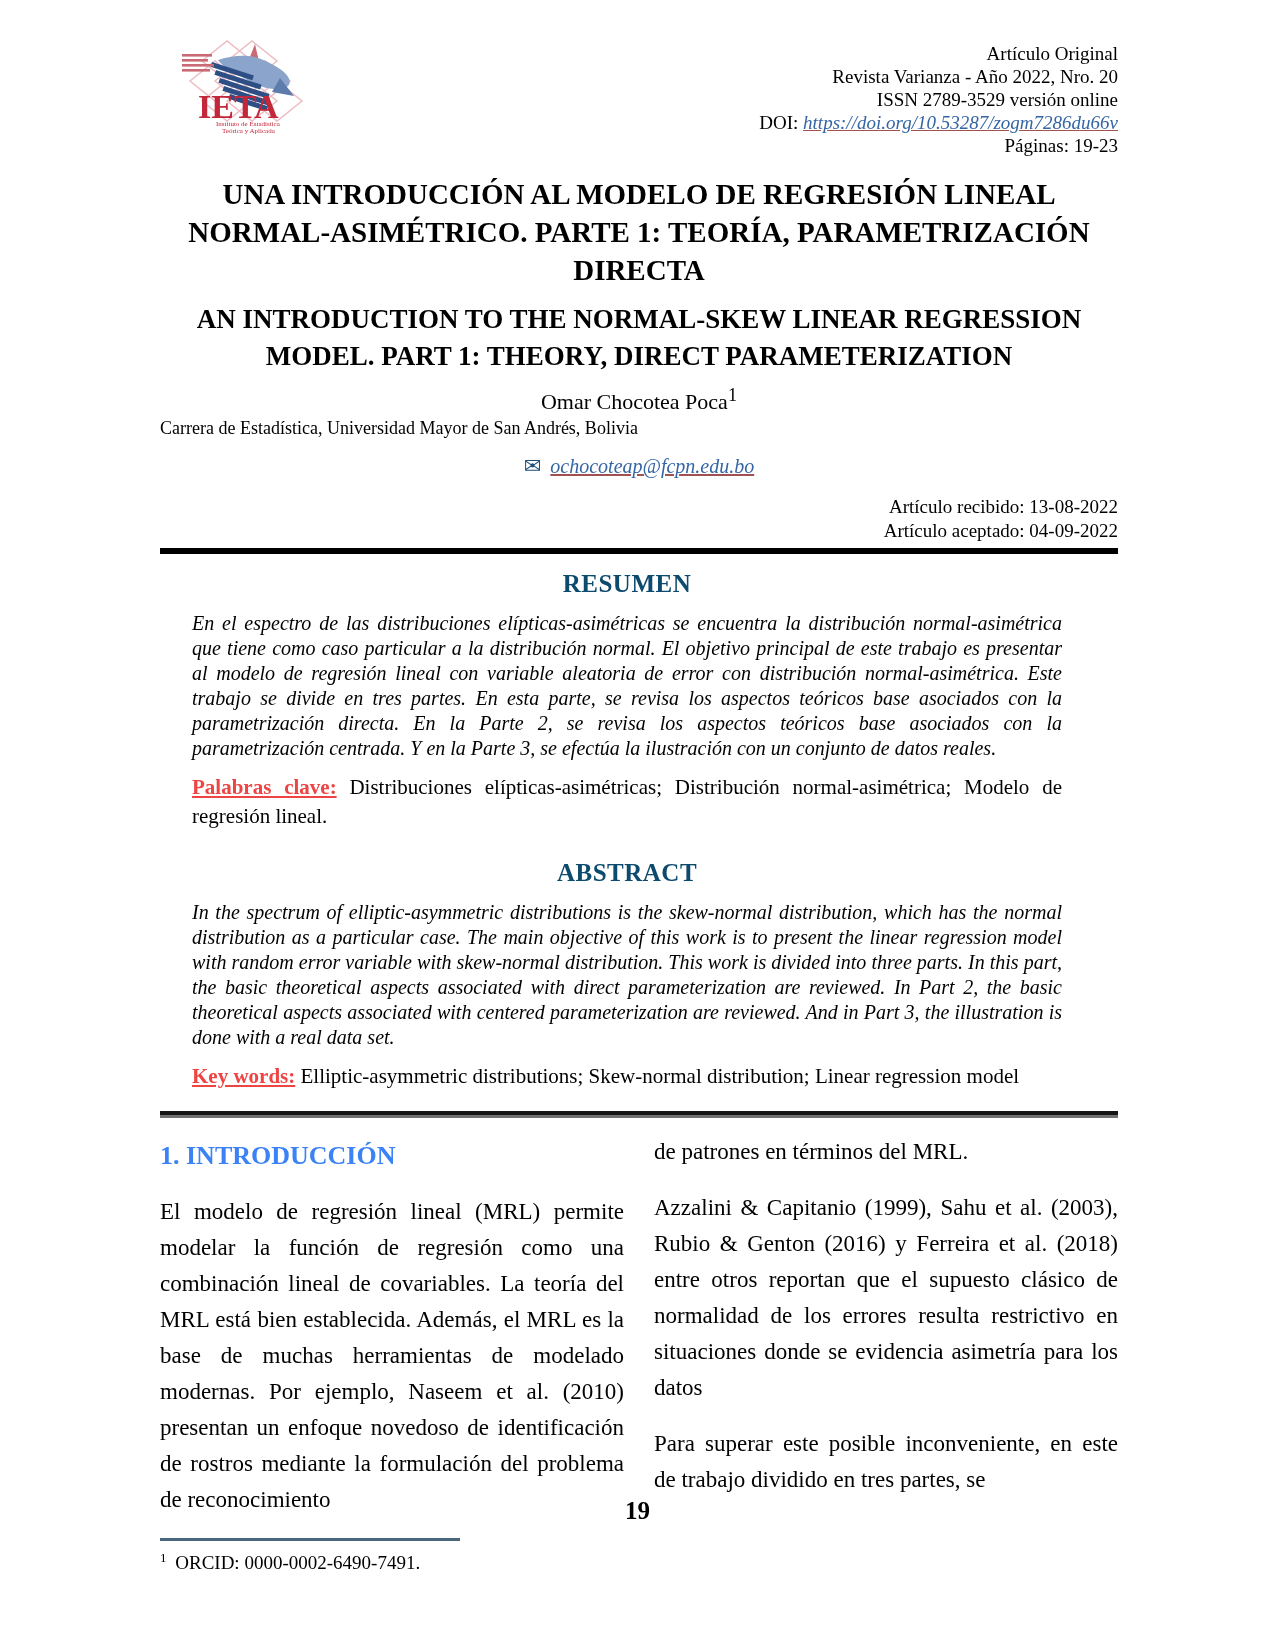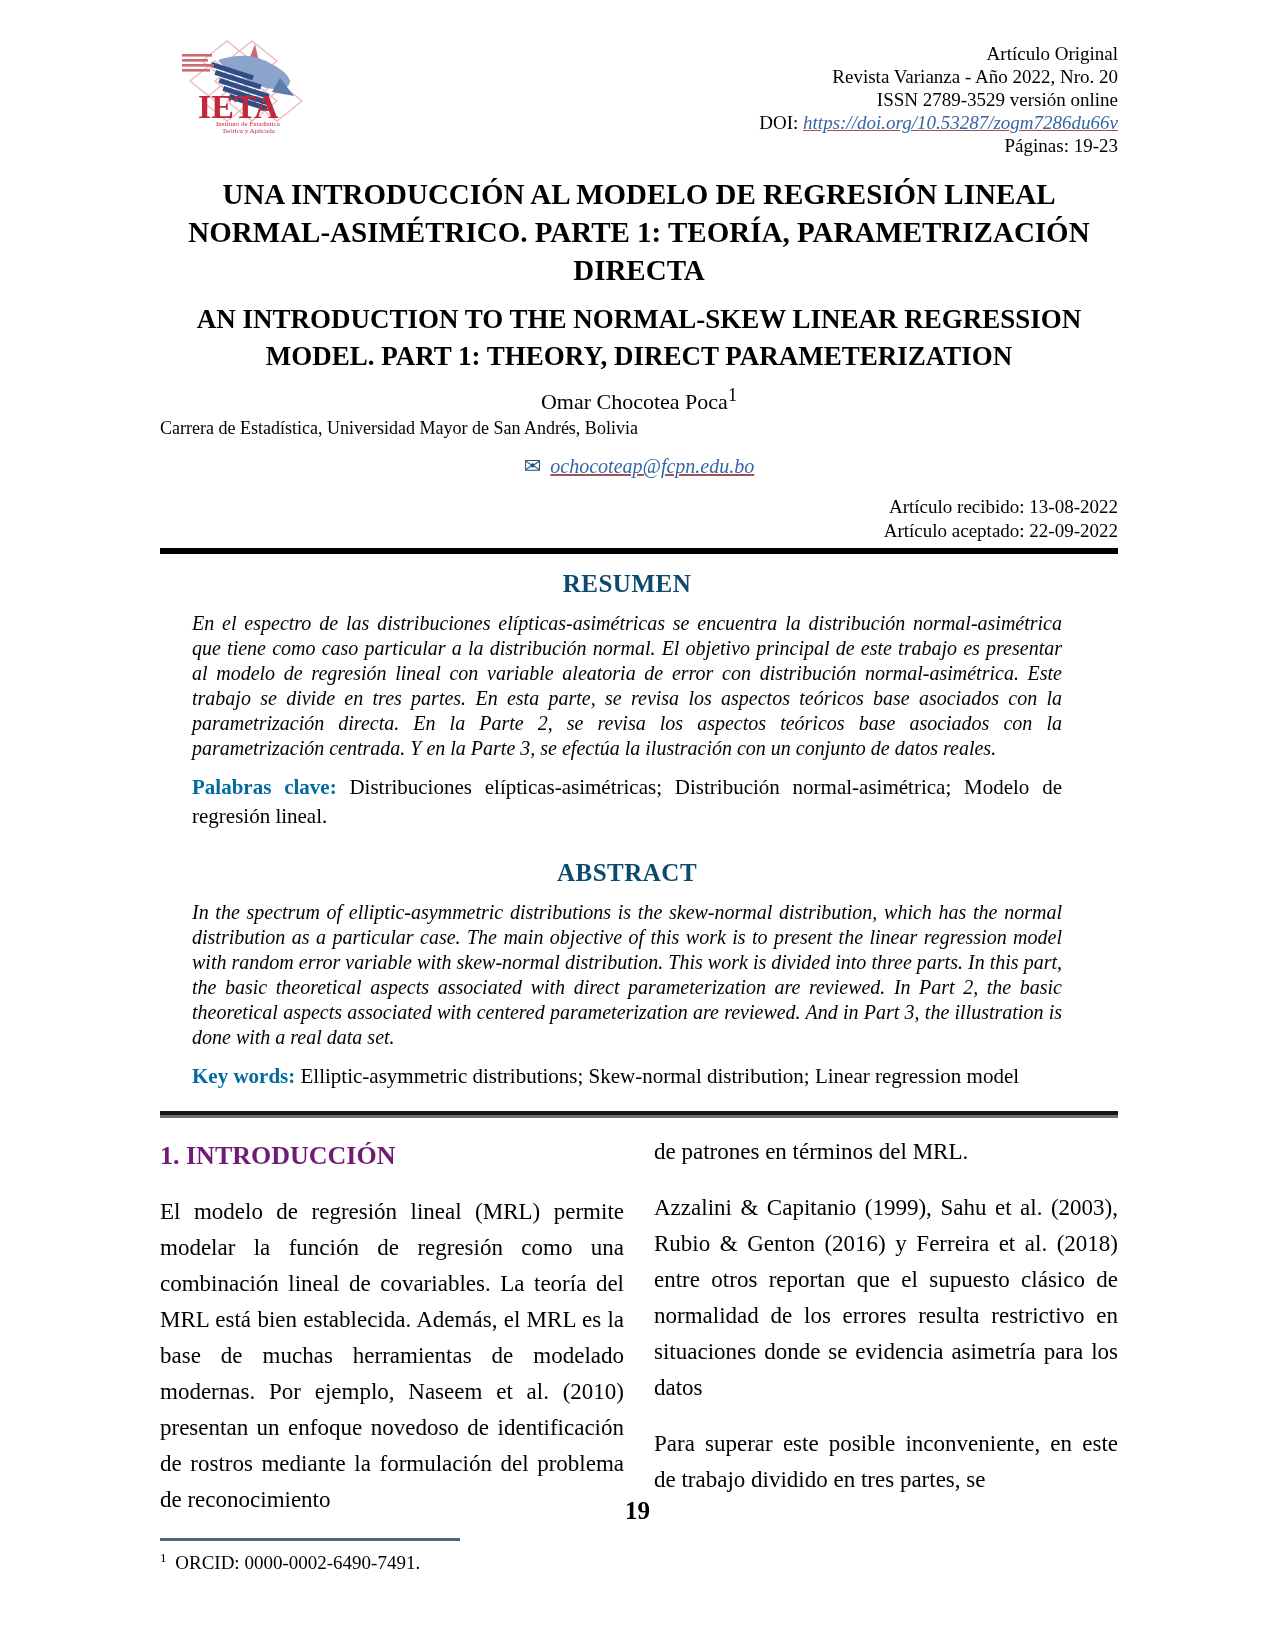--- a/index.html
+++ b/index.html
@@ -32,28 +32,28 @@
   .dates { text-align:right; font-size:19px; line-height:24px; margin-top:16px; }
 
   .rule-double { margin-top:5px; height:3px; border-top:4px solid #000; border-bottom:2px solid #000; }
 
   
   .section-abstract { margin:0 56px 0 32px; }
   .abstract-heading { margin-top:16px; text-align:center; color:#0c4a6e; font-weight:bold; font-size:25px; letter-spacing:0.5px; }
   .abstract-heading.second { margin-top:28px; }
   .abstract-body { margin-top:13px; font-style:italic; font-size:20px; line-height:25px; text-align:justify; }
   .kw { margin-top:12px; font-size:21px; line-height:29px; text-align:justify; }
-  .kw-label { color:#0369a1; font-weight:bold; }
+  .kw-label { color:#ef4444; font-weight:bold;text-decoration:underline; }
 
   .rule-thick { margin-top:20px; height:2px; border-top:4px solid #151515; border-bottom:3px solid #707070; }
 
   
   .columns { display:flex; gap:30px; margin-top:16px; }
   .col { flex:1; font-size:23px; line-height:36px; text-align:justify; }
-  .intro-heading { color:#701a75; font-size:26px; font-weight:bold; margin:4px 0 20px 0; text-align:left; }
+  .intro-heading { color:#3b82f6; font-size:26px; font-weight:bold; margin:4px 0 20px 0; text-align:left; }
   .col p { margin:0 0 20px 0; }
 
   .footnote-sep { width:300px; border-top:3px solid #49687e; margin-top:4px; }
   .footnote { font-size:19px; margin-top:5px; text-align:left; line-height:23px; }
   .footnote sup { font-size:13px; margin-right:4px; }
 
   .page-number { position:absolute; left:0; right:0; top:1497px; text-align:center; font-weight:bold; font-size:25px; }
 
   
   .logo-box { width:170px; height:100px; position:relative; }
@@ -116,21 +116,21 @@
   <div class="title-en">AN INTRODUCTION TO THE NORMAL-SKEW LINEAR REGRESSION MODEL. PART 1: THEORY, DIRECT PARAMETERIZATION</div>
 
   <div class="author-line"><span>Omar Chocotea Poca</span><sup>1</sup></div>
   <div class="affiliation-line">Carrera de Estadística, Universidad Mayor de San Andrés, Bolivia</div>
   <div class="email-line">
     <span class="email-icon">✉</span><a class="email-link" href="#">ochocoteap@fcpn.edu.bo</a>
   </div>
 
   <div class="dates">
     <div>Artículo recibido: 13-08-2022</div>
-    <div>Artículo aceptado: 22-09-2022</div>
+    <div>Artículo aceptado: 04-09-2022</div>
   </div>
 
   <div class="rule-double"></div>
 
   <div class="section-abstract">
     <div class="abstract-heading">RESUMEN</div>
     <div class="abstract-body">En el espectro de las distribuciones elípticas-asimétricas se encuentra la distribución normal-asimétrica que tiene como caso particular a la distribución normal. El objetivo principal de este trabajo es presentar al modelo de regresión lineal con variable aleatoria de error con distribución normal-asimétrica. Este trabajo se divide en tres partes. En esta parte, se revisa los aspectos teóricos base asociados con la parametrización directa. En la Parte 2, se revisa los aspectos teóricos base asociados con la parametrización centrada. Y en la Parte 3, se efectúa la ilustración con un conjunto de datos reales.</div>
     <div class="kw"><span class="kw-label">Palabras clave:</span><span> Distribuciones elípticas-asimétricas; Distribución normal-asimétrica; Modelo de regresión lineal.</span></div>
 
     <div class="abstract-heading second">ABSTRACT</div>

